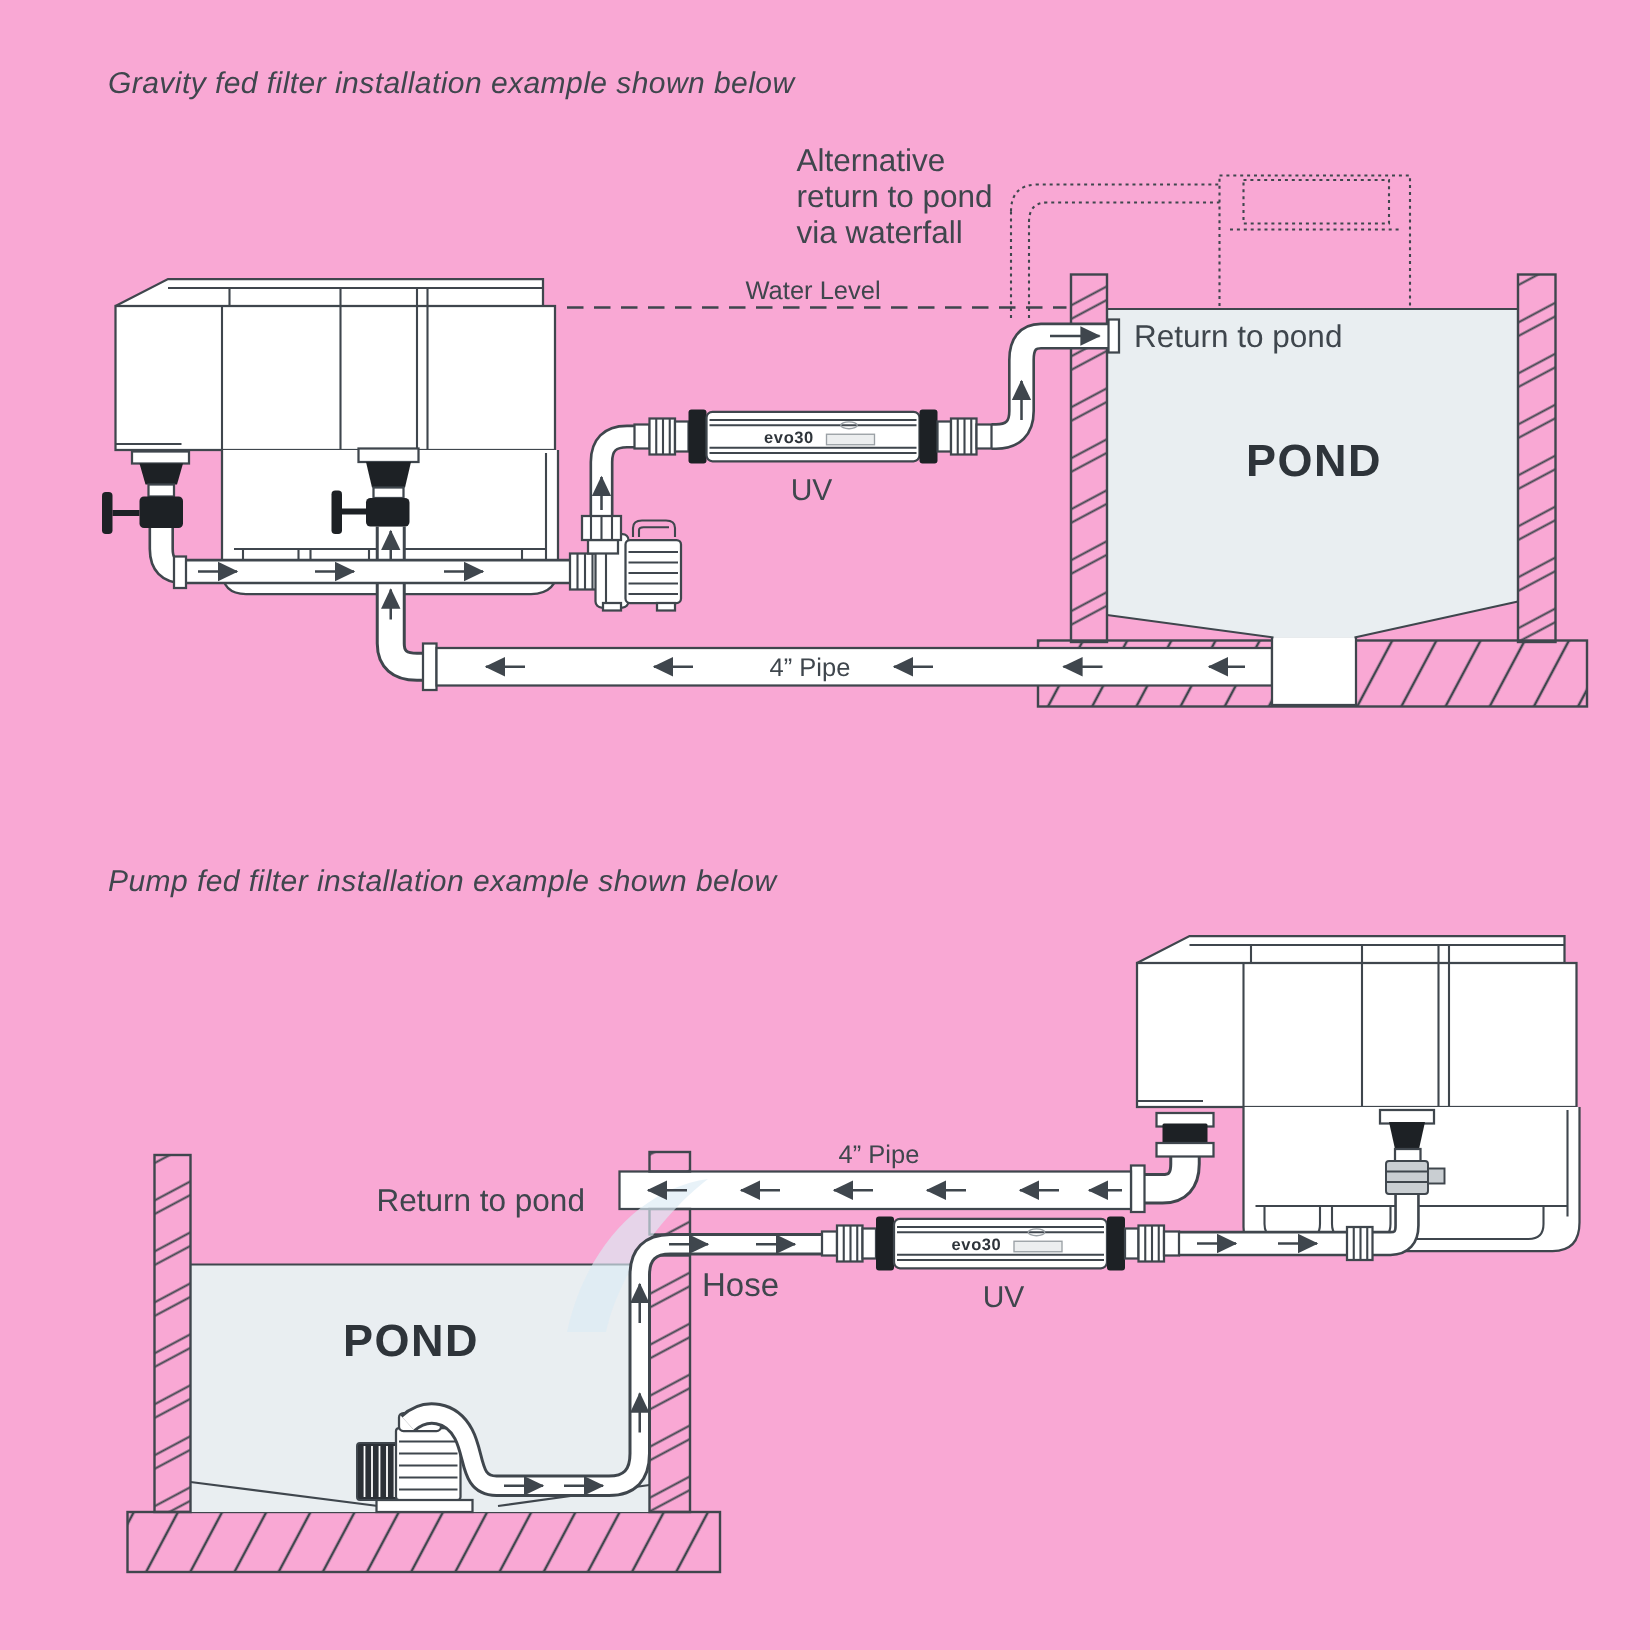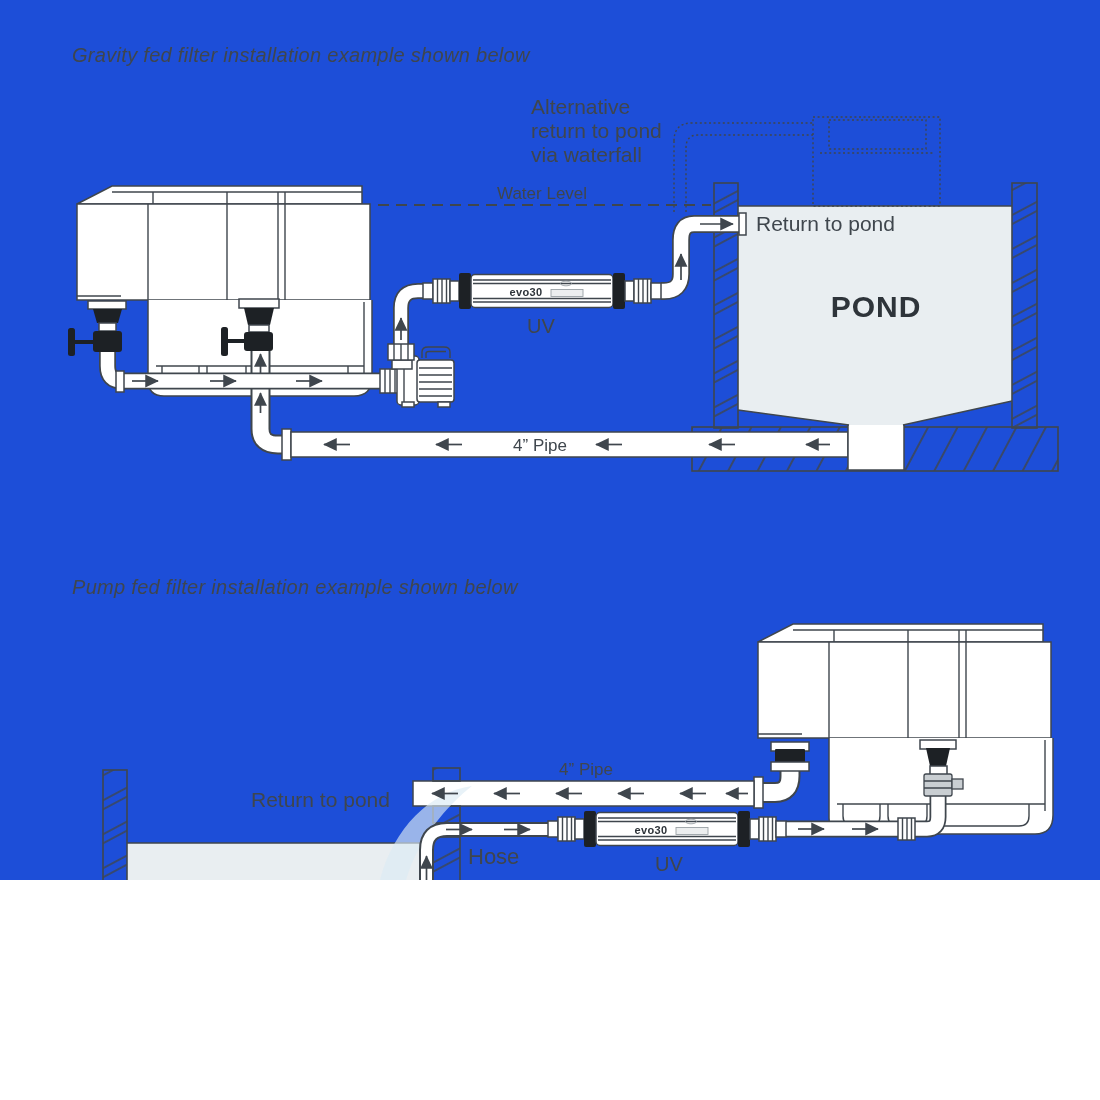--- a/index.html
+++ b/index.html
@@ -1,16 +1,16 @@
 <!DOCTYPE html>
 <html><head>
 <meta charset="utf-8">
 <style>
   html,body{margin:0;padding:0;background:#ffffff;}
-  .stage{width:1100px;height:880px;position:relative;background:#1d4ed8;overflow:hidden;
+  .stage{width:1100px;height:1100px;position:relative;background:#f9a8d4;overflow:hidden;
          font-family:"Liberation Sans", sans-serif;}
   svg{display:block;}
   text{font-family:"Liberation Sans", sans-serif;fill:#3f464d;}
   .t-title{font-size:20px;font-style:italic;fill:#3f464d;letter-spacing:.3px;}
   .t-label{font-size:21px;fill:#3f464d;}
   .t-small{font-size:17px;fill:#3f464d;}
   .t-pond{font-size:30px;font-weight:bold;fill:#2e343a;letter-spacing:1px;}
   .t-uv{font-size:20px;fill:#3f464d;}
   .t-evo{font-size:11px;font-weight:bold;fill:#2e343a;letter-spacing:.4px;}
   .t-hose{font-size:22px;fill:#3f464d;}

